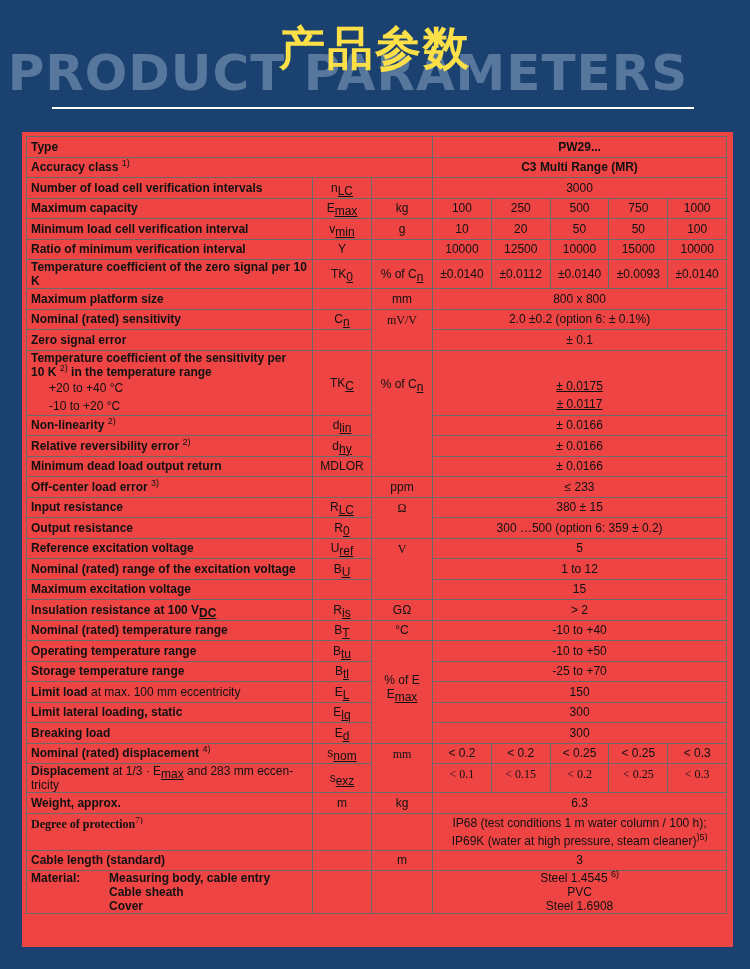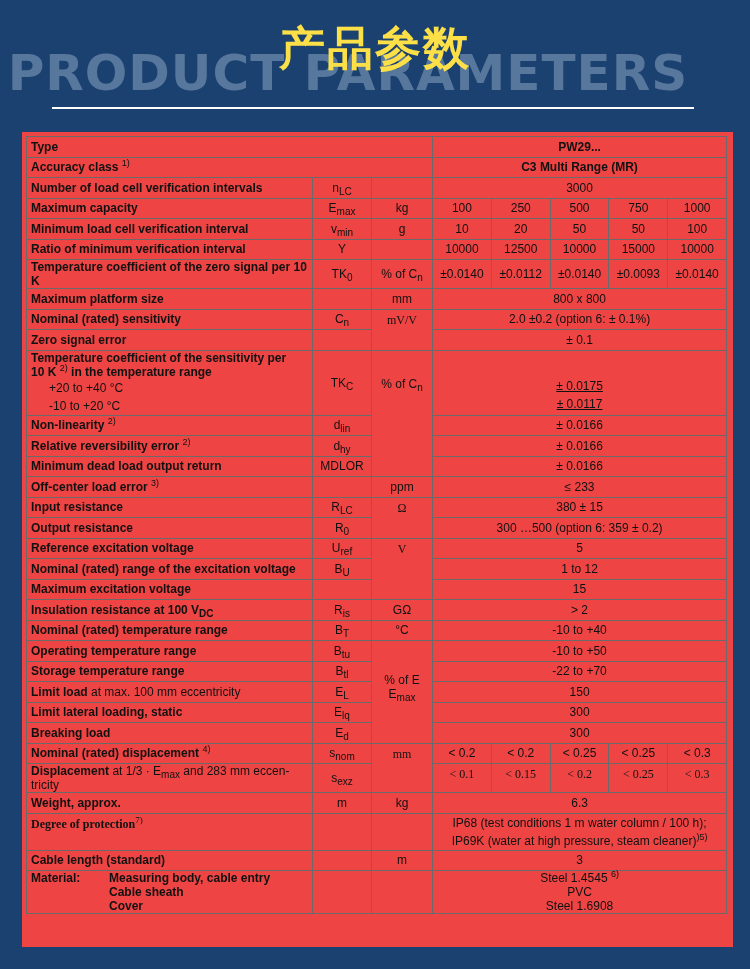--- a/index.html
+++ b/index.html
@@ -48,21 +48,21 @@
     vertical-align: middle;
     line-height: 14px;
   }
   td.lbl { font-weight: bold; text-align: left; }
   td.sym, td.unit, td.val { text-align: center; }
   td.tall2 { height: 33px; }
   td.tall3 { height: 38px; }
   td.tall-tk { height: 68px; }
   td.tall-mat { height: 46px; }
   .normal { font-weight: normal; }
-  sub { font-size: 10px; vertical-align: -3px; line-height: 0; }
+  sub { font-size: 12px; vertical-align: -3px; line-height: 0; text-decoration: underline; }
   sup { font-size: 9px; vertical-align: 5px; line-height: 0; }
   .indent { display: block; padding-left: 18px; font-weight: normal; line-height: 18px; }
   .mat-wrap { display: flex; }
   .mat-head { width: 78px; }
   .mat-items div { line-height: 14px; }
   .tk-val div { line-height: 18px; text-decoration: underline; }
   .tk-val { vertical-align: bottom !important; padding-bottom: 2px !important; }
   .v-top { vertical-align: top !important; padding-top: 3px !important; font-family: Liberation Serif, serif; }
 </style>
 </head>
@@ -238,21 +238,21 @@
   </tr>
   <tr>
     <td class="lbl">Operating temperature range</td>
     <td class="sym"><span>B</span><sub>tu</sub></td>
     <td class="unit" rowspan="5" style="vertical-align:top;padding-top:32px;"><span>% of E</span><br><span>E<sub>max</sub></span></td>
     <td class="val" colspan="5">-10 to +50</td>
   </tr>
   <tr>
     <td class="lbl">Storage temperature range</td>
     <td class="sym"><span>B</span><sub>tl</sub></td>
-    <td class="val" colspan="5">-22 to +70</td>
+    <td class="val" colspan="5">-25 to +70</td>
   </tr>
   <tr>
     <td class="lbl"><span>Limit load</span> <span class="normal">at max. 100 mm eccentricity</span></td>
     <td class="sym"><span>E</span><sub>L</sub></td>
     <td class="val" colspan="5">150</td>
   </tr>
   <tr>
     <td class="lbl">Limit lateral loading, static</td>
     <td class="sym"><span>E</span><sub>lq</sub></td>
     <td class="val" colspan="5">300</td>

